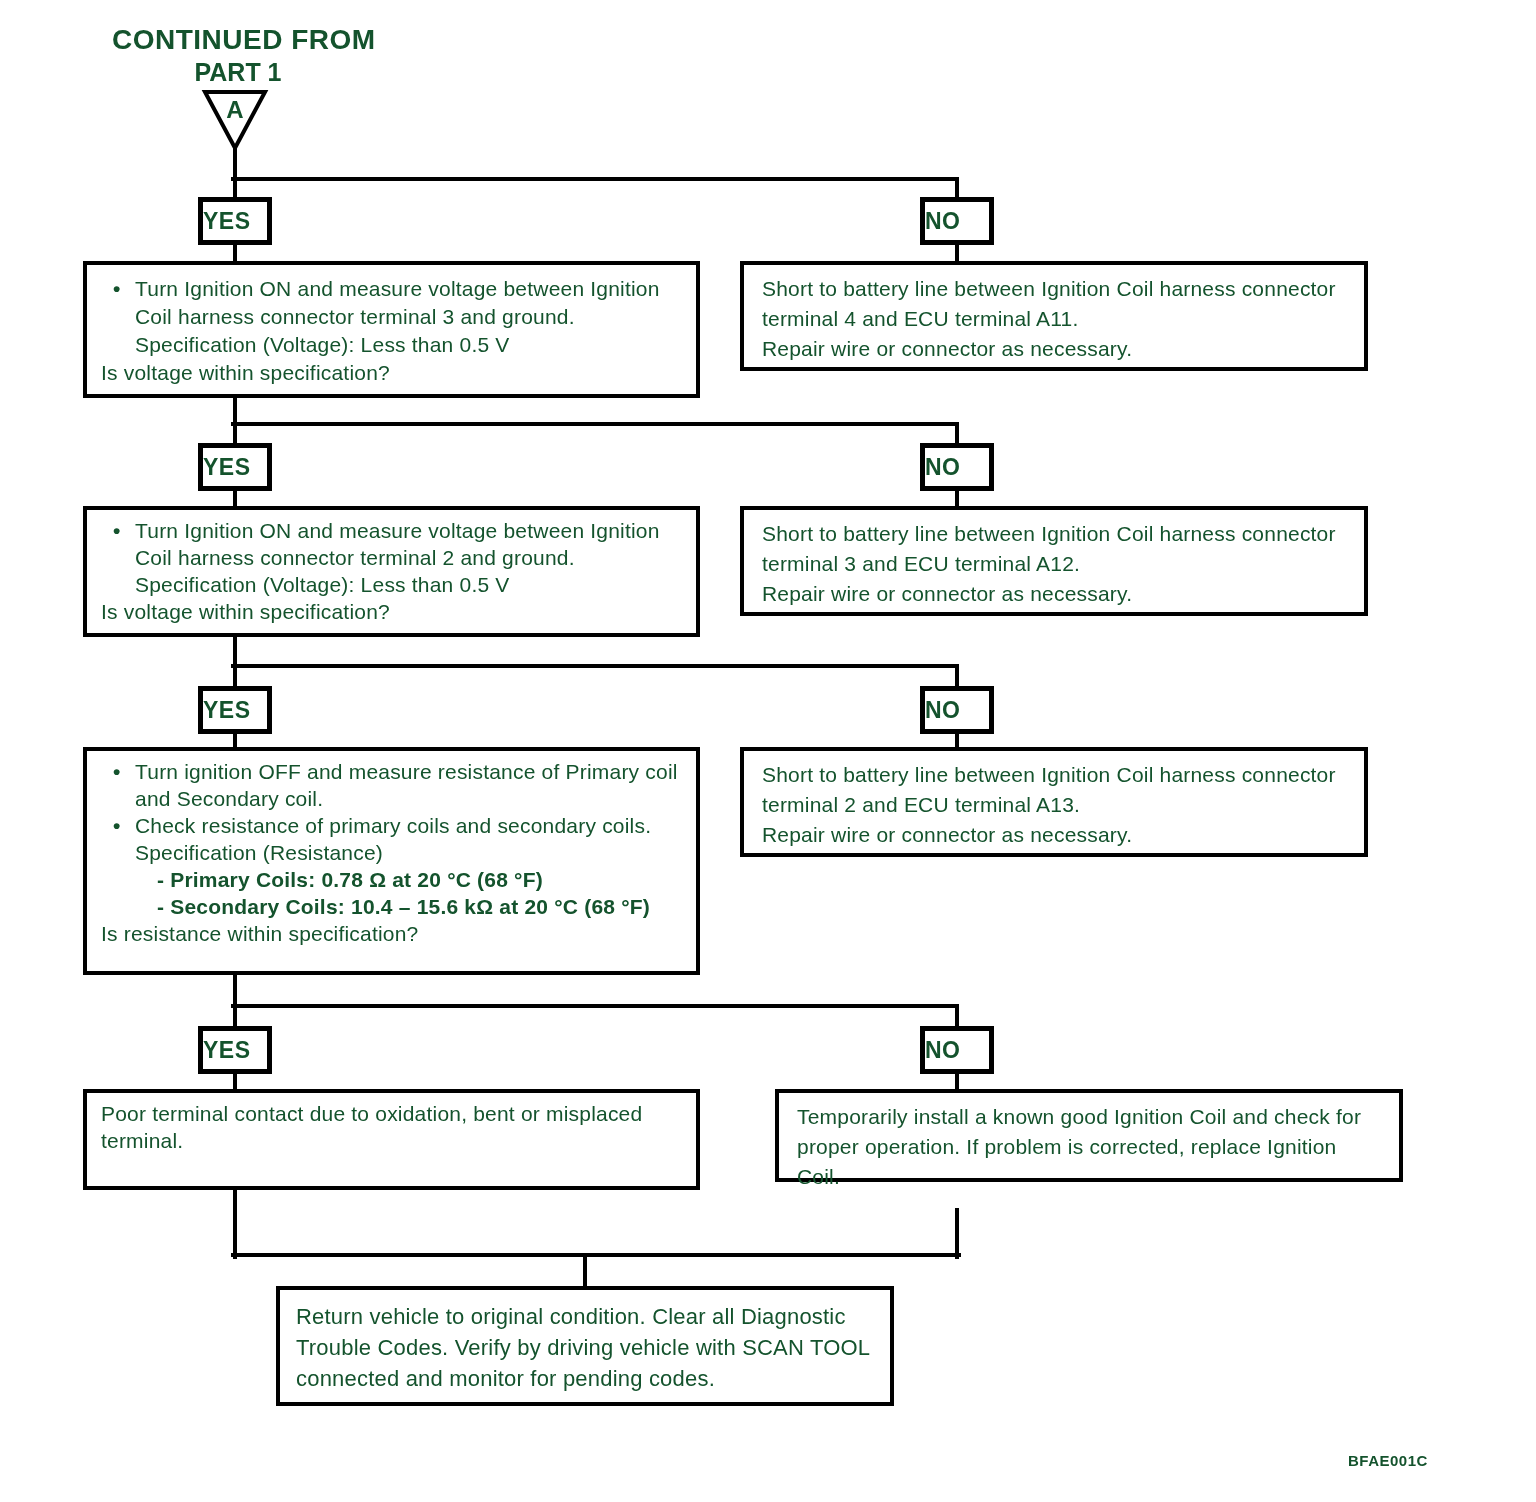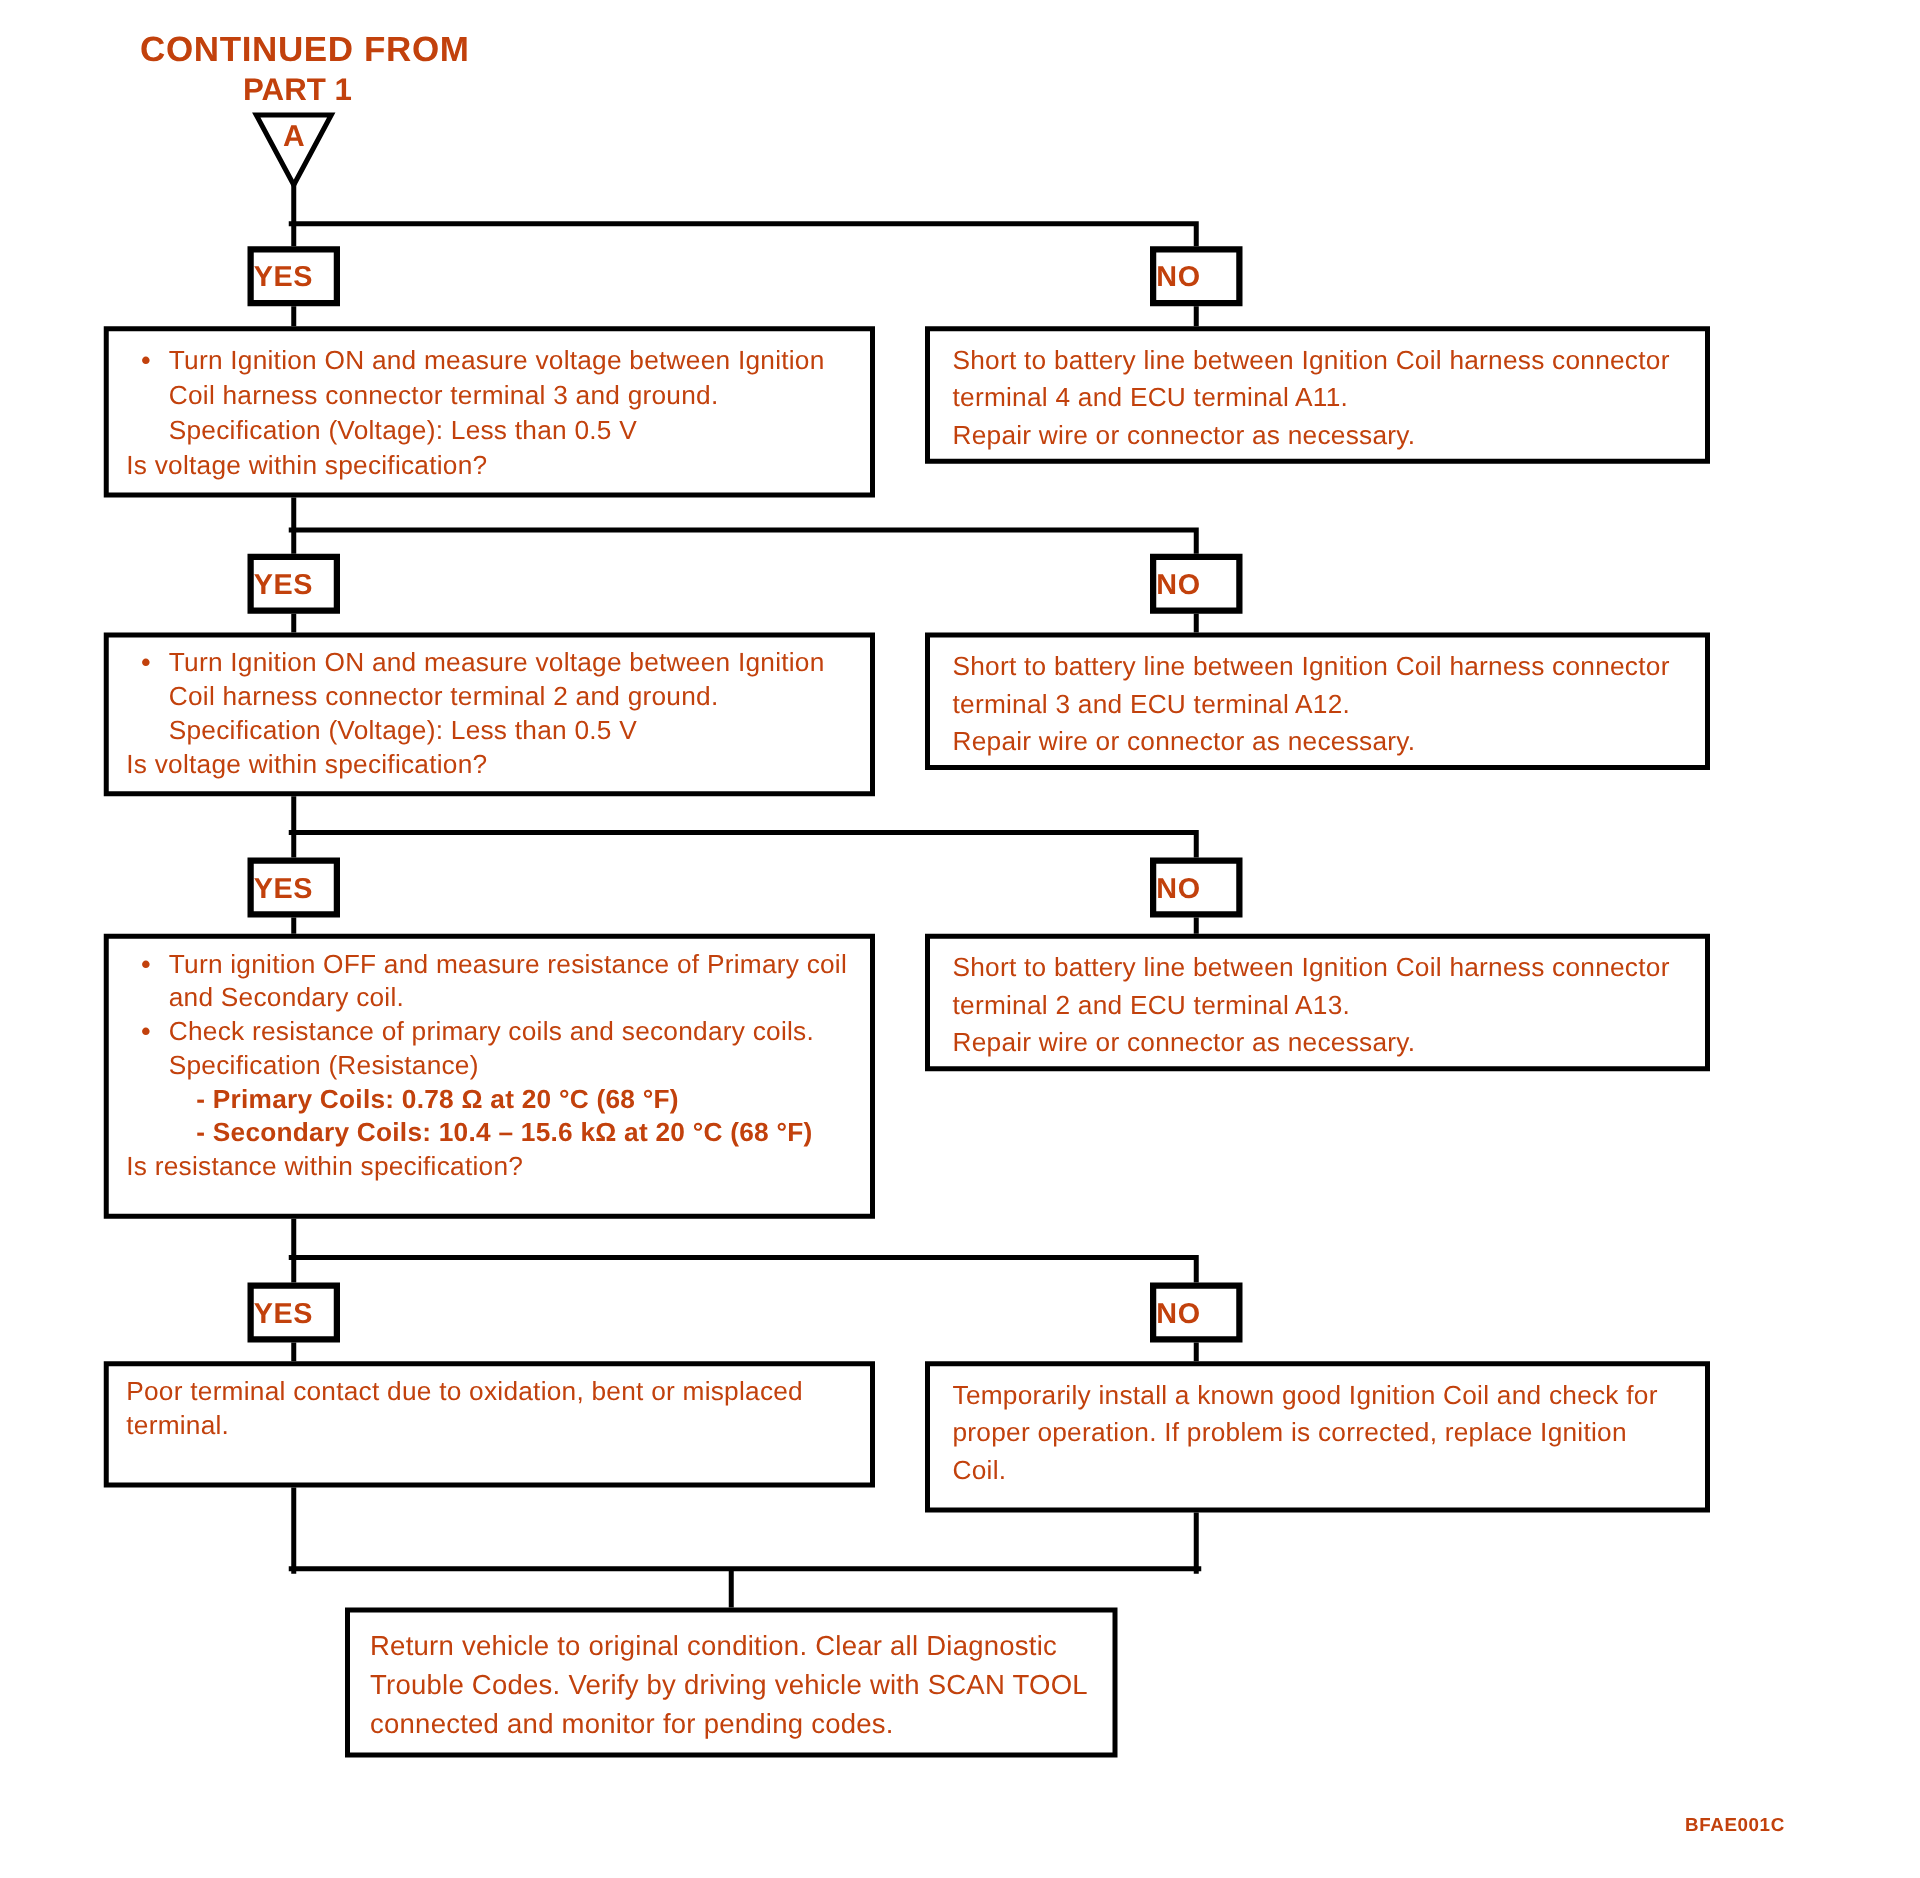--- a/index.html
+++ b/index.html
@@ -1,18 +1,18 @@
 <!DOCTYPE html>
 <html><head>
 <meta charset="utf-8">
 <style>
   html,body { margin:0; padding:0; background:#fff; }
   .canvas {
     position:relative; width:1536px; height:1502px; background:#fff;
-    font-family:"Liberation Sans", sans-serif; color:#c2410c;
+    font-family:"Liberation Sans", sans-serif; color:#14532d;
     -webkit-font-smoothing:antialiased;
   }
   .abs { position:absolute; }
   svg.flow-lines { position:absolute; left:0; top:0; pointer-events:none; }
 
   .title-main { left:112px; top:24px; font-size:28px; font-weight:700; letter-spacing:0.5px; }
   .title-sub  { left:112px; top:58px; width:252px; text-align:center; font-size:25px; font-weight:700; }
   .conn-letter{ left:205px; top:96px; width:60px; text-align:center; font-size:24px; font-weight:700; }
 
   .decision {
@@ -117,21 +117,21 @@
 
   <div class="abs decision" style="left:198px; top:1026px;">
     <span>YES</span>
   </div>
   <div class="abs decision" style="left:920px; top:1026px;">
     <span>NO</span>
   </div>
   <div class="abs stepbox left dense" style="left:83px; top:1089px; height:101px;">
     <div class="line">Poor terminal contact due to oxidation, bent or misplaced terminal.</div>
   </div>
-  <div class="abs stepbox right" style="left:740px; top:1089px; height:121px;">
+  <div class="abs stepbox right" style="left:775px; top:1089px; height:93px;">
     <div class="line">Temporarily install a known good Ignition Coil and check for proper operation. If problem is corrected, replace Ignition Coil.</div>
   </div>
 
   <div class="abs final-box">
     <div class="line">Return vehicle to original condition. Clear all Diagnostic Trouble Codes. Verify by driving vehicle with SCAN TOOL connected and monitor for pending codes.</div>
   </div>
 
   <div class="abs footer-code">BFAE001C</div>
 
 </div>

